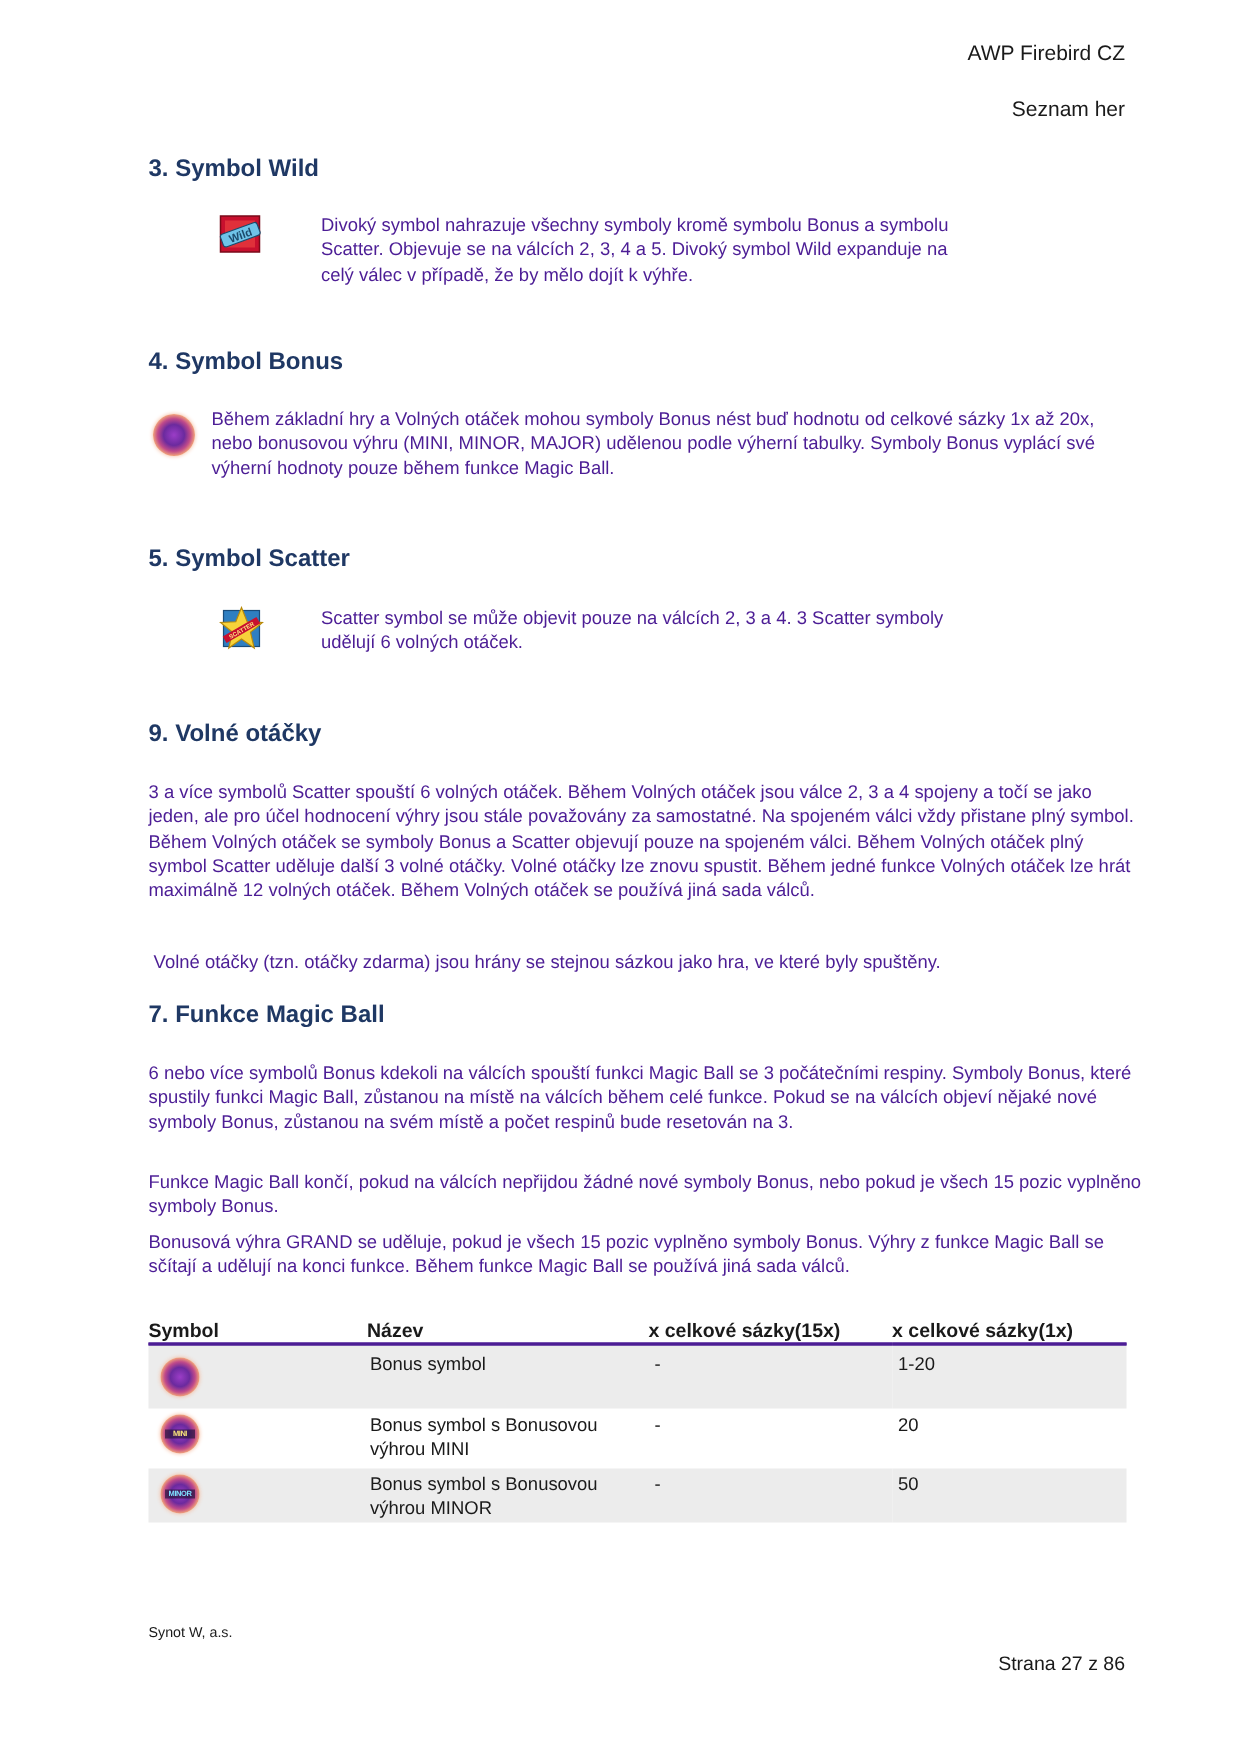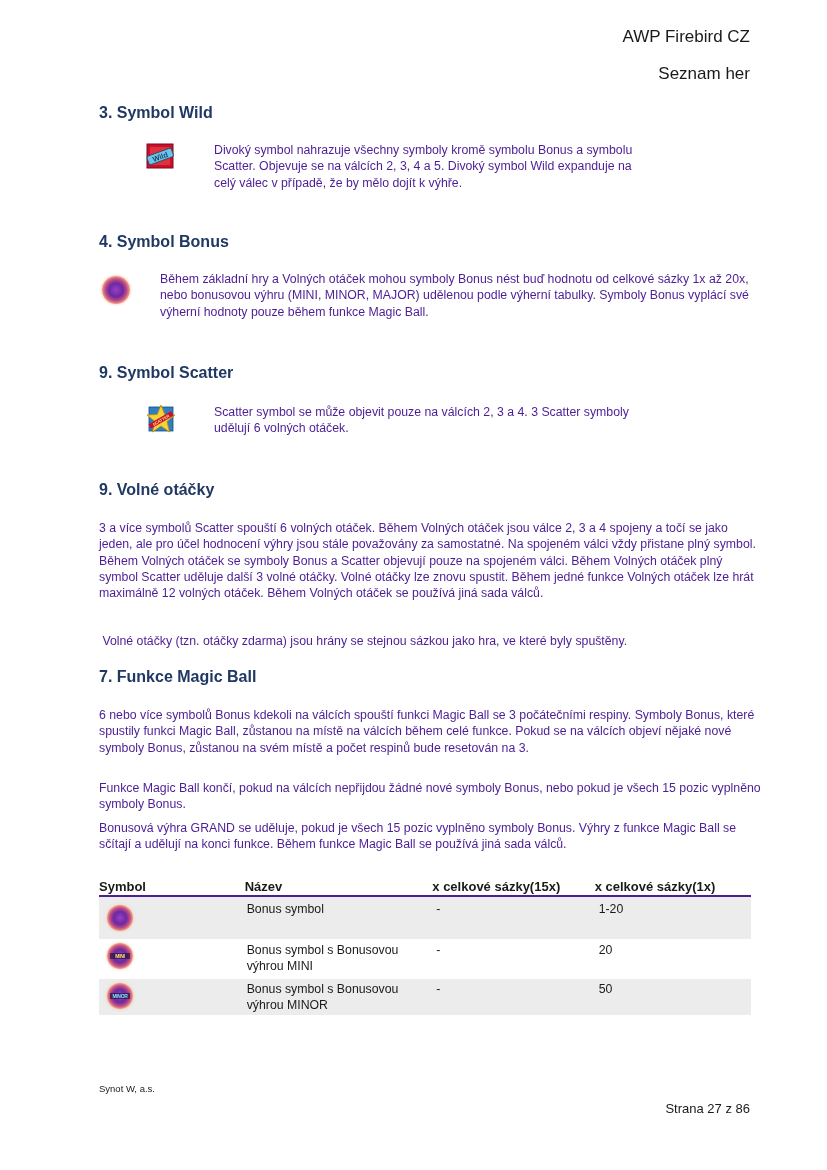--- a/index.html
+++ b/index.html
@@ -1,20 +1,20 @@
 <!DOCTYPE html>
 <html><head>
 <meta charset="utf-8">
 <style>
   html, body { margin: 0; padding: 0; background: #ffffff; }
   body {
     width: 827px; height: 1170px; position: relative; overflow: hidden;
     font-family: "Liberation Sans", sans-serif; color: #1a1a1a;
   }
-  .hdr { position: absolute; right: 77px; font-size: 17px; color: #1a1a1a; }
+  .hdr { position: absolute; right: 77px; font-size: 14px; color: #1a1a1a; }
   .hdr1 { top: 27px; }
   .hdr2 { top: 64px; }
   h2 {
     position: absolute; left: 99px; margin: 0; font-size: 16px; font-weight: bold; color: #1f3864;
   }
   .para {
     position: absolute; font-size: 12.3px; line-height: 16.3px; color: #4c1d95; margin: 0;
   }
   .icon { position: absolute; }
   .footer-left { position: absolute; left: 99px; top: 1083px; font-size: 9.5px; }
@@ -67,23 +67,23 @@
       <text x="14" y="16.5" font-size="7.5" font-weight="bold" text-anchor="middle" fill="#1c4a6b" font-family="Liberation Sans, sans-serif">Wild</text>
     </g>
   </svg>
 </div>
 <p class="para" style="left:214px;top:142px;width:430px">Divoký symbol nahrazuje všechny symboly kromě symbolu Bonus a symbolu Scatter. Objevuje se na válcích 2, 3, 4 a 5. Divoký symbol Wild expanduje na celý válec v případě, že by mělo dojít k výhře.</p>
 
 <h2 style="top:233px">4. Symbol Bonus</h2>
 <div class="icon" style="left:102px;top:276px">
   <div class="ball" style="width:28px;height:28px"></div>
 </div>
-<p class="para" style="left:160px;top:271px;width:610px">Během základní hry a Volných otáček mohou symboly Bonus nést buď hodnotu od celkové sázky 1x až 20x, nebo bonusovou výhru (MINI, MINOR, MAJOR) udělenou podle výherní tabulky. Symboly Bonus vyplácí své výherní hodnoty pouze během funkce Magic Ball.</p>
+<p class="para" style="left:141px;top:271px;width:610px">Během základní hry a Volných otáček mohou symboly Bonus nést buď hodnotu od celkové sázky 1x až 20x, nebo bonusovou výhru (MINI, MINOR, MAJOR) udělenou podle výherní tabulky. Symboly Bonus vyplácí své výherní hodnoty pouze během funkce Magic Ball.</p>
 
-<h2 style="top:364px">9. Symbol Scatter</h2>
+<h2 style="top:364px">5. Symbol Scatter</h2>
 <div class="icon" style="left:146px;top:404px">
   <svg width="30" height="30" viewBox="0 0 30 30">
     <rect x="3" y="3" width="24" height="24" fill="#2f7fc1" stroke="#1a4c7a" stroke-width="0.8"></rect>
     <polygon points="15,1 18.8,10.5 29,11 21,17.5 23.5,28 15,22 6.5,28 9,17.5 1,11 11.2,10.5" fill="#f7d33a" stroke="#b88a0a" stroke-width="0.8"></polygon>
     <g transform="rotate(-30 15 16)">
       <rect x="2" y="13.5" width="26" height="5" fill="#c8102e"></rect>
       <text x="15" y="17.6" font-size="4" font-weight="bold" text-anchor="middle" fill="#ffe680" font-family="Liberation Sans, sans-serif">SCATTER</text>
     </g>
   </svg>
 </div>

